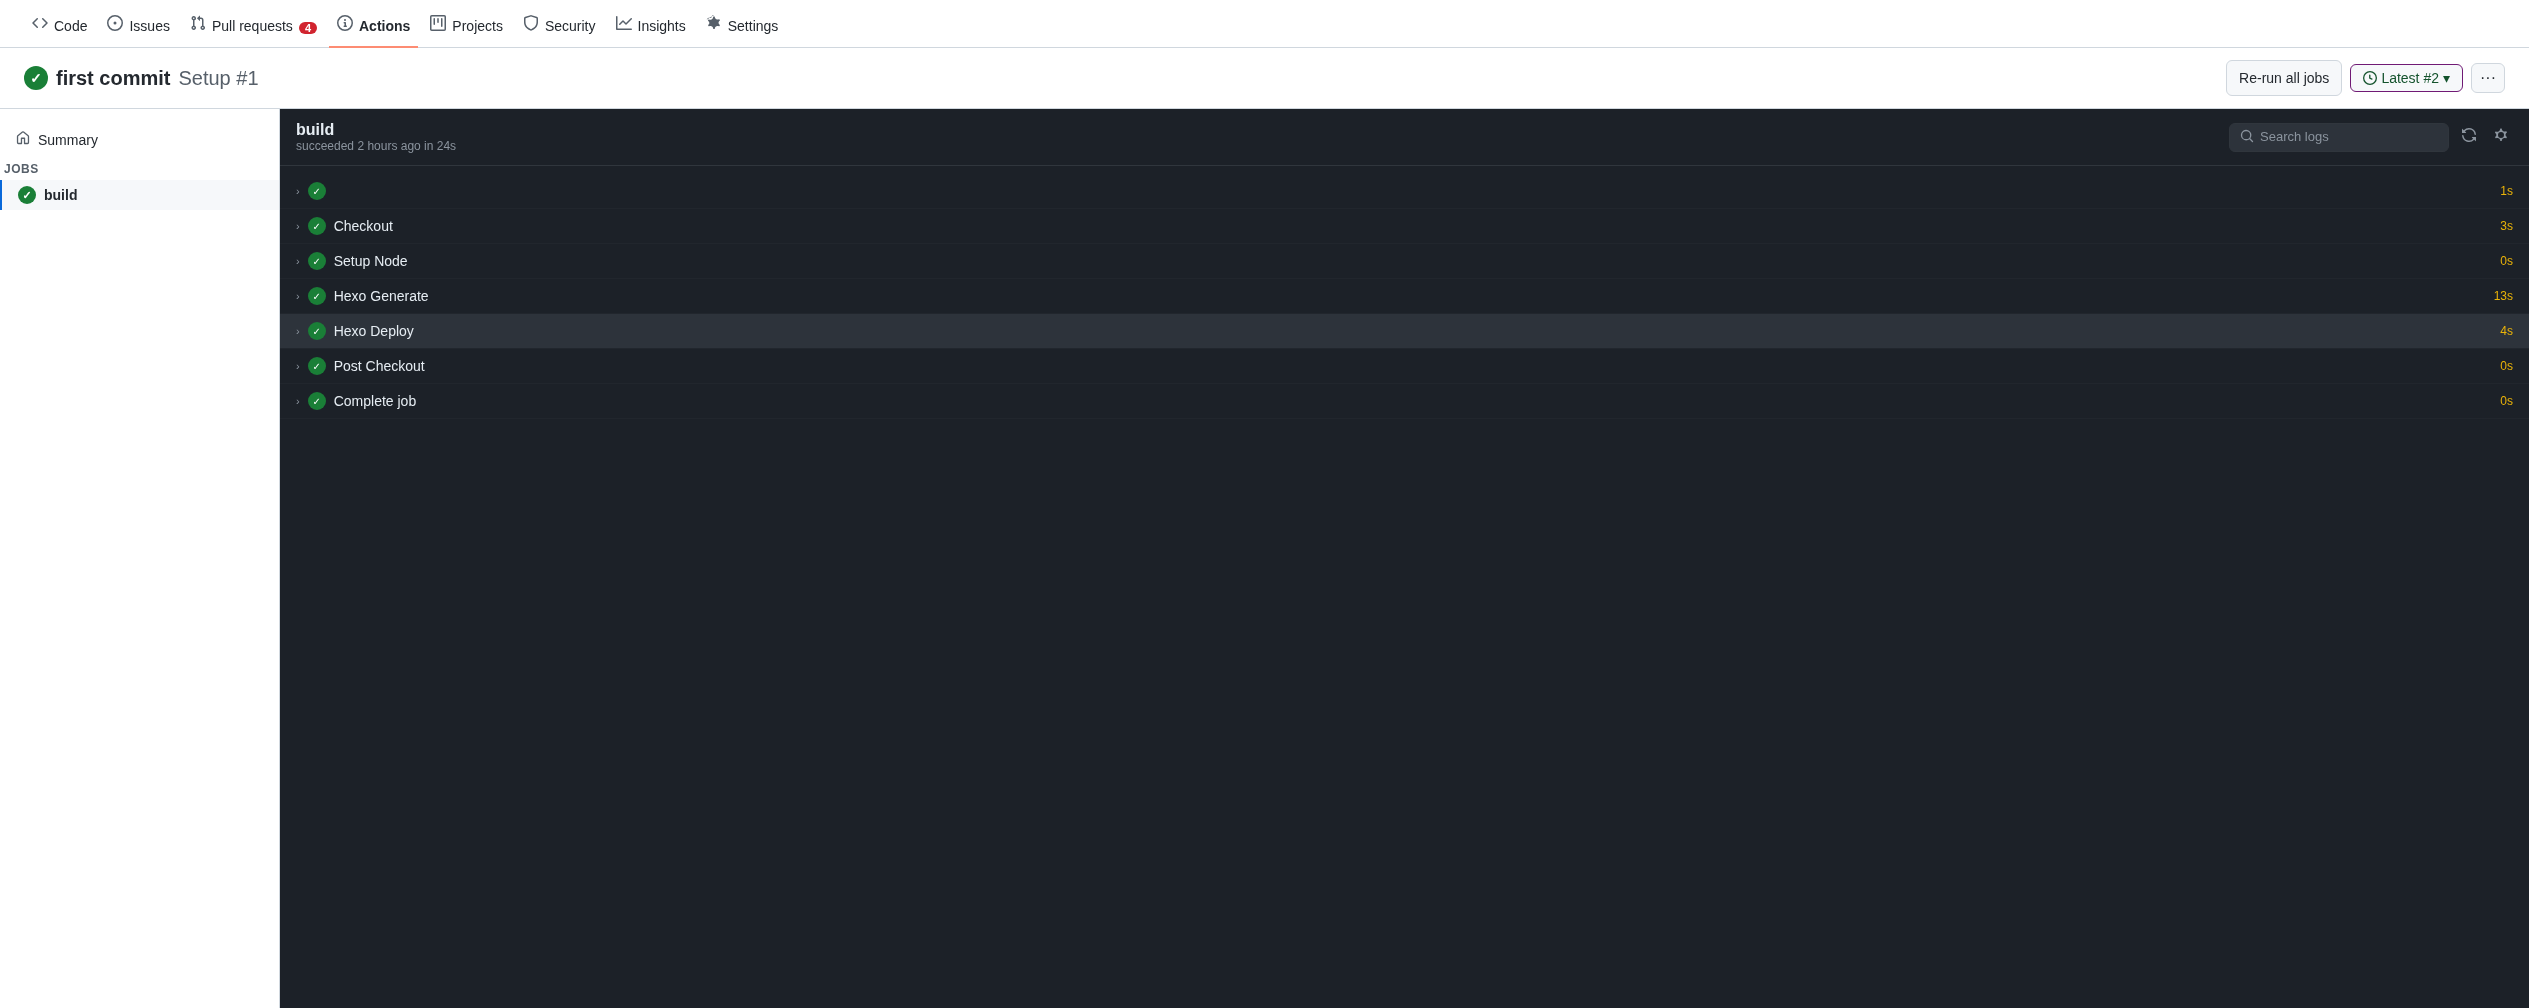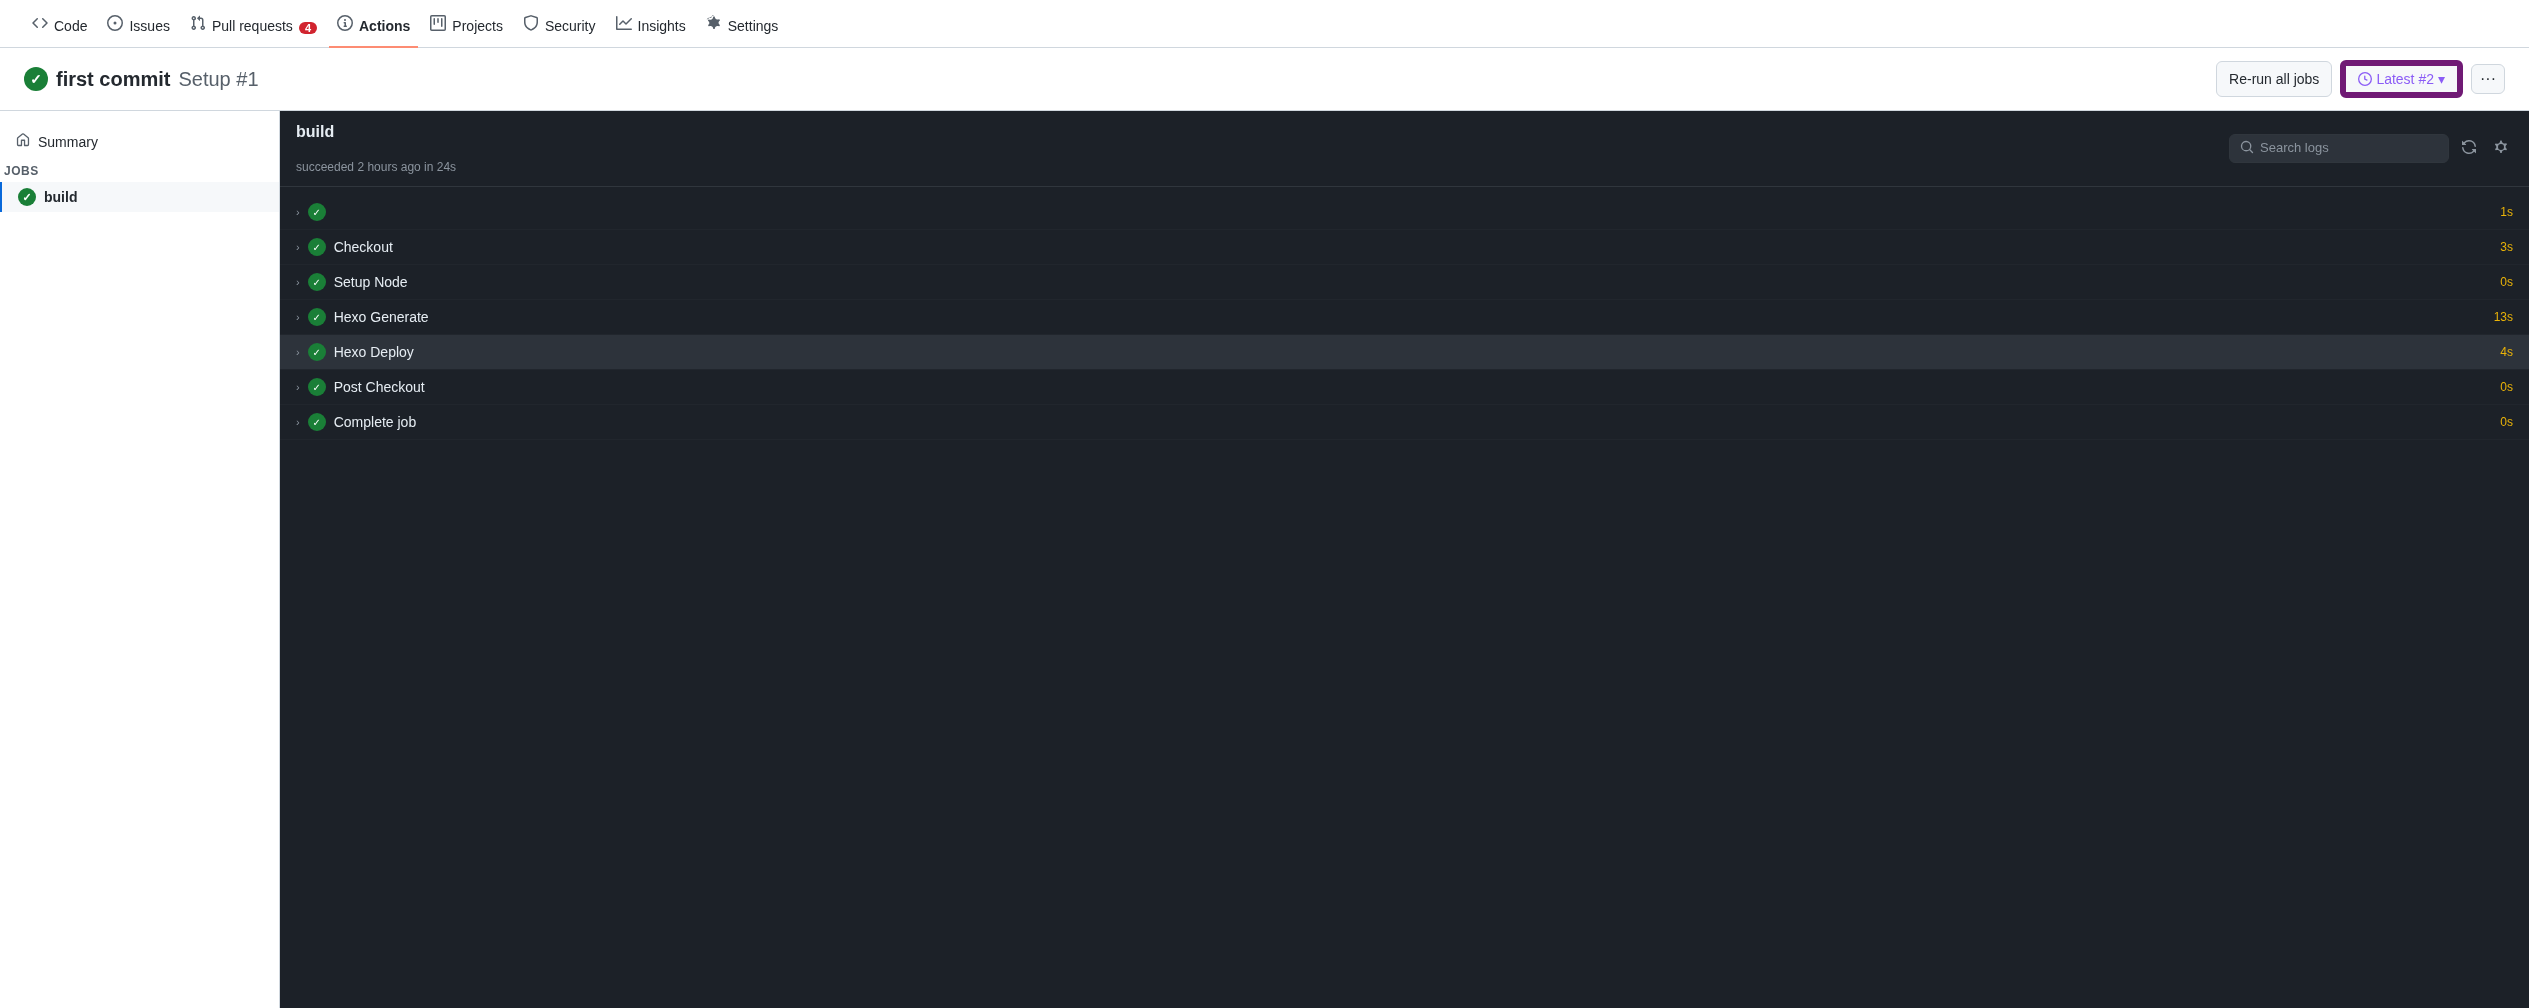--- a/index.html
+++ b/index.html
@@ -79,26 +79,26 @@
       background: #f6f8fa;
       cursor: pointer;
       font-size: 14px;
       color: #24292f;
     }
     .btn-latest {
       display: flex;
       align-items: center;
       gap: 4px;
       padding: 5px 12px;
-      border: 6px solid #701a75;
+      border: 1px solid #701a75;
       border-radius: 6px;
       background: #f6f8fa;
       cursor: pointer;
       font-size: 14px;
-      color: #8b5cf6;
+      color: #14532d;
     }
     .btn-more {
       padding: 5px 8px;
       border: 1px solid #d0d7de;
       border-radius: 6px;
       background: #f6f8fa;
       cursor: pointer;
       font-size: 16px;
       color: #24292f;
     }
@@ -167,21 +167,21 @@
       padding: 0;
     }
     .log-header {
       display: flex;
       align-items: center;
       justify-content: space-between;
       padding: 12px 16px;
       border-bottom: 1px solid #30363d;
     }
     .log-title { color: #e6edf3; font-size: 16px; font-weight: 600; }
-    .log-subtitle { color: #8b949e; font-size: 12px; margin-top: 19px; }
+    .log-subtitle { color: #8b949e; font-size: 12px; margin-top: 0; }
     .log-header-actions {
       display: flex;
       align-items: center;
       gap: 8px;
     }
     .search-logs {
       display: flex;
       align-items: flex-start;
       gap: 6px;
       background: #2d333b;

